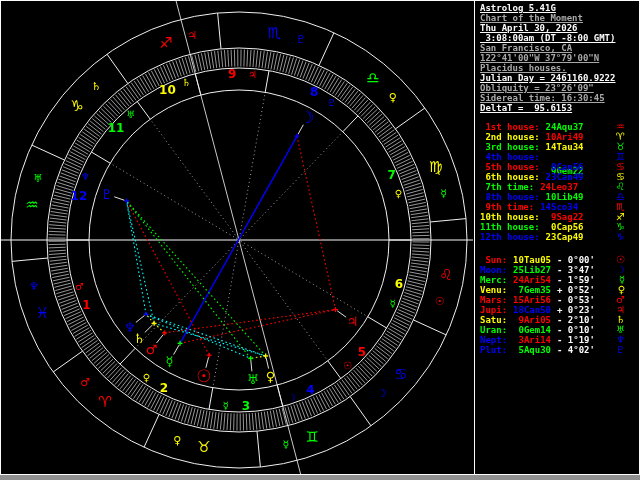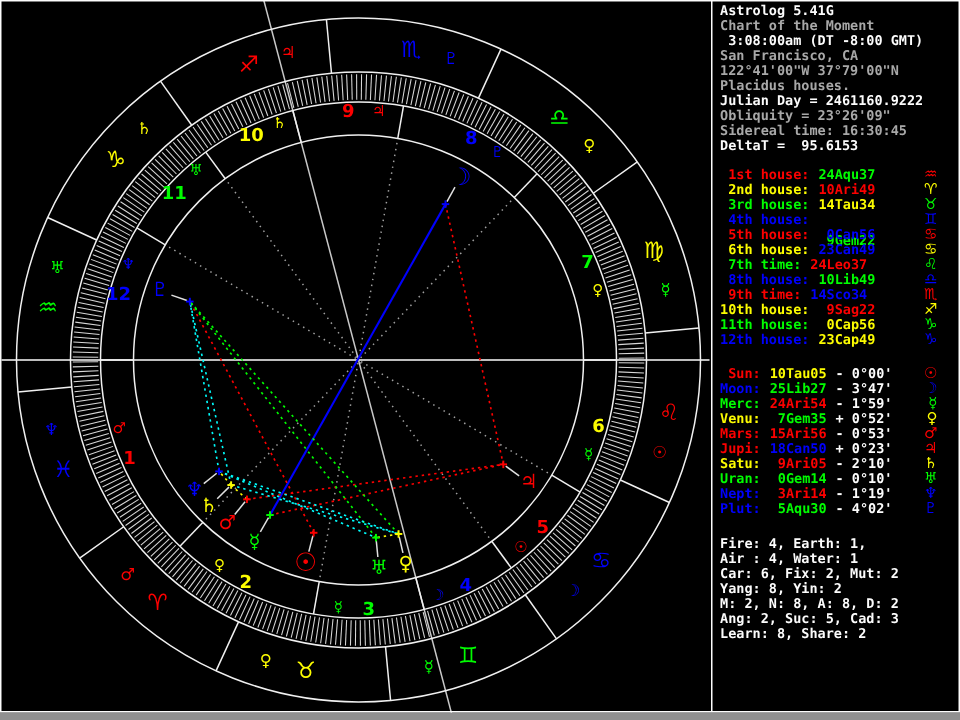--- a/index.html
+++ b/index.html
@@ -2,21 +2,21 @@
 <html><head>
 <meta charset="utf-8">
 <style>
   html,body{margin:0;padding:0;background:#000;}
   #screen{position:relative;width:640px;height:480px;background:#000;overflow:hidden;
           font-family:"DejaVu Sans Mono","DejaVu Sans",monospace;}
   #wheel{position:absolute;left:0;top:0;}
   #panel{position:absolute;left:474px;top:0;width:165px;height:474px;
          border-left:1px solid #fcfcfc;padding-top:3px;box-sizing:border-box;}
   .pline{height:10px;line-height:10px;font-size:9px;font-weight:bold;white-space:pre;
-         padding-left:5px;color:#a8a8a8;}
+         padding-left:5px;color:#a8a8a8;text-decoration:underline;}
   .bright{color:#fcfcfc;}
   #houses{margin-top:9px;}
   #planets{margin-top:13px;}
   #stats{margin-top:13px;}
   .row{display:flex;height:10px;line-height:10px;font-size:9px;font-weight:bold;
        white-space:pre;padding-left:5px;align-items:center;}
   .row .lbl{white-space:pre;}
   .row .val{white-space:pre;margin-left:6px;}
   .row .lat{white-space:pre;margin-left:6px;color:#fcfcfc;}
   .row .sym{margin-left:auto;margin-right:14px;font-size:10px;
@@ -553,20 +553,21 @@
         <text x="139.08672479296143" y="338.0680245411448" fill="#fcfc00" font-size="13" text-anchor="middle" dominant-baseline="central" font-family="&quot;DejaVu Sans&quot;,sans-serif" font-weight="normal">♄</text>
         <text x="252.70051422175118" y="379.3280155247307" fill="#00fc00" font-size="13" text-anchor="middle" dominant-baseline="central" font-family="&quot;DejaVu Sans&quot;,sans-serif" font-weight="normal">♅</text>
         <text x="129.61152893410946" y="327.3736939694484" fill="#0000fc" font-size="13" text-anchor="middle" dominant-baseline="central" font-family="&quot;DejaVu Sans&quot;,sans-serif" font-weight="normal">♆</text>
         <text x="106.7207503716158" y="194.15024408187526" fill="#0000fc" font-size="13" text-anchor="middle" dominant-baseline="central" font-family="&quot;DejaVu Sans&quot;,sans-serif" font-weight="normal">♇</text>
       </g>
     </svg>
   <div id="panel">
     <div id="header">
         <div class="pline bright">Astrolog 5.41G</div>
         <div class="pline">Chart of the Moment</div>
+        <div class="pline bright">Thu April 30, 2026</div>
         <div class="pline bright"> 3:08:00am (DT -8:00 GMT)</div>
         <div class="pline">San Francisco, CA</div>
         <div class="pline">122°41'00"W 37°79'00"N</div>
         <div class="pline">Placidus houses.</div>
         <div class="pline bright">Julian Day = 2461160.9222</div>
         <div class="pline">Obliquity = 23°26'09"</div>
         <div class="pline">Sidereal time: 16:30:45</div>
         <div class="pline bright">DeltaT =  95.6153</div>
       </div>
     <div id="houses">
@@ -588,25 +589,16 @@
         <div class="row"><span class="lbl" style="color: rgb(0, 0, 252);">Moon:</span><span class="val" style="color: rgb(0, 252, 0);">25Lib27</span><span class="lat">- 3°47'</span><span class="sym" style="color: rgb(0, 0, 252);">☽</span></div>
         <div class="row"><span class="lbl" style="color: rgb(0, 252, 0);">Merc:</span><span class="val" style="color: rgb(252, 0, 0);">24Ari54</span><span class="lat">- 1°59'</span><span class="sym" style="color: rgb(0, 252, 0);">☿</span></div>
         <div class="row"><span class="lbl" style="color: rgb(252, 252, 0);">Venu:</span><span class="val" style="color: rgb(0, 252, 0);"> 7Gem35</span><span class="lat">+ 0°52'</span><span class="sym" style="color: rgb(252, 252, 0);">♀</span></div>
         <div class="row"><span class="lbl" style="color: rgb(252, 0, 0);">Mars:</span><span class="val" style="color: rgb(252, 0, 0);">15Ari56</span><span class="lat">- 0°53'</span><span class="sym" style="color: rgb(252, 0, 0);">♂</span></div>
         <div class="row"><span class="lbl" style="color: rgb(252, 0, 0);">Jupi:</span><span class="val" style="color: rgb(0, 0, 252);">18Can50</span><span class="lat">+ 0°23'</span><span class="sym" style="color: rgb(252, 0, 0);">♃</span></div>
         <div class="row"><span class="lbl" style="color: rgb(252, 252, 0);">Satu:</span><span class="val" style="color: rgb(252, 0, 0);"> 9Ari05</span><span class="lat">- 2°10'</span><span class="sym" style="color: rgb(252, 252, 0);">♄</span></div>
         <div class="row"><span class="lbl" style="color: rgb(0, 252, 0);">Uran:</span><span class="val" style="color: rgb(0, 252, 0);"> 0Gem14</span><span class="lat">- 0°10'</span><span class="sym" style="color: rgb(0, 252, 0);">♅</span></div>
         <div class="row"><span class="lbl" style="color: rgb(0, 0, 252);">Nept:</span><span class="val" style="color: rgb(252, 0, 0);"> 3Ari14</span><span class="lat">- 1°19'</span><span class="sym" style="color: rgb(0, 0, 252);">♆</span></div>
         <div class="row"><span class="lbl" style="color: rgb(0, 0, 252);">Plut:</span><span class="val" style="color: rgb(0, 252, 0);"> 5Aqu30</span><span class="lat">- 4°02'</span><span class="sym" style="color: rgb(0, 0, 252);">♇</span></div>
       </div>
-    <div id="stats">
-        <div class="pline bright">Fire: 4, Earth: 1,</div>
-        <div class="pline bright">Air : 4, Water: 1</div>
-        <div class="pline bright">Car: 6, Fix: 2, Mut: 2</div>
-        <div class="pline bright">Yang: 8, Yin: 2</div>
-        <div class="pline bright">M: 2, N: 8, A: 8, D: 2</div>
-        <div class="pline bright">Ang: 2, Suc: 5, Cad: 3</div>
-        <div class="pline bright">Learn: 8, Share: 2</div>
-      </div>
   </div>
   <div id="bottombar"></div>
   <div id="frame"></div>
 </div>
 
 </body></html>

